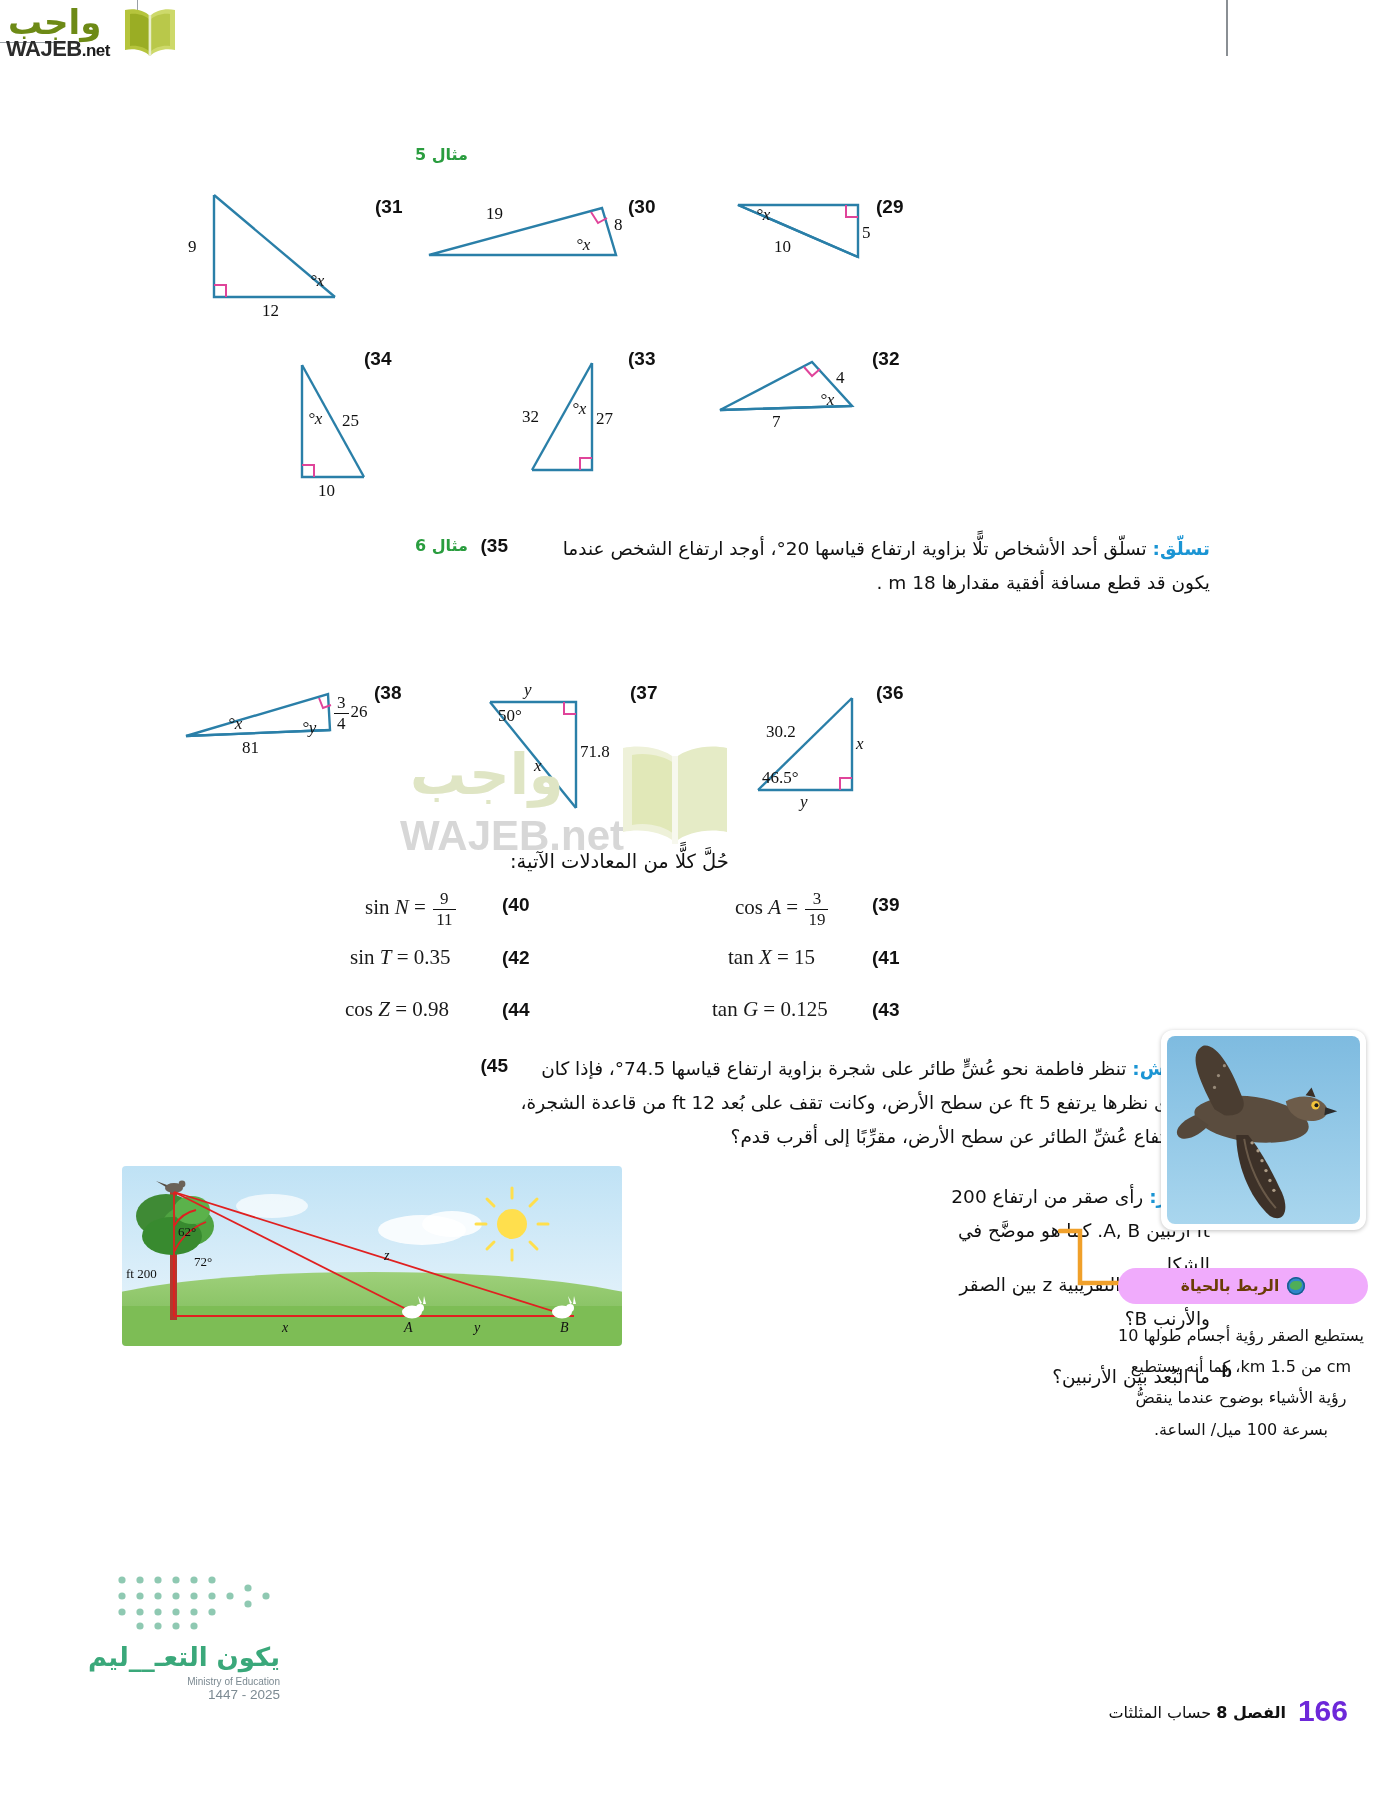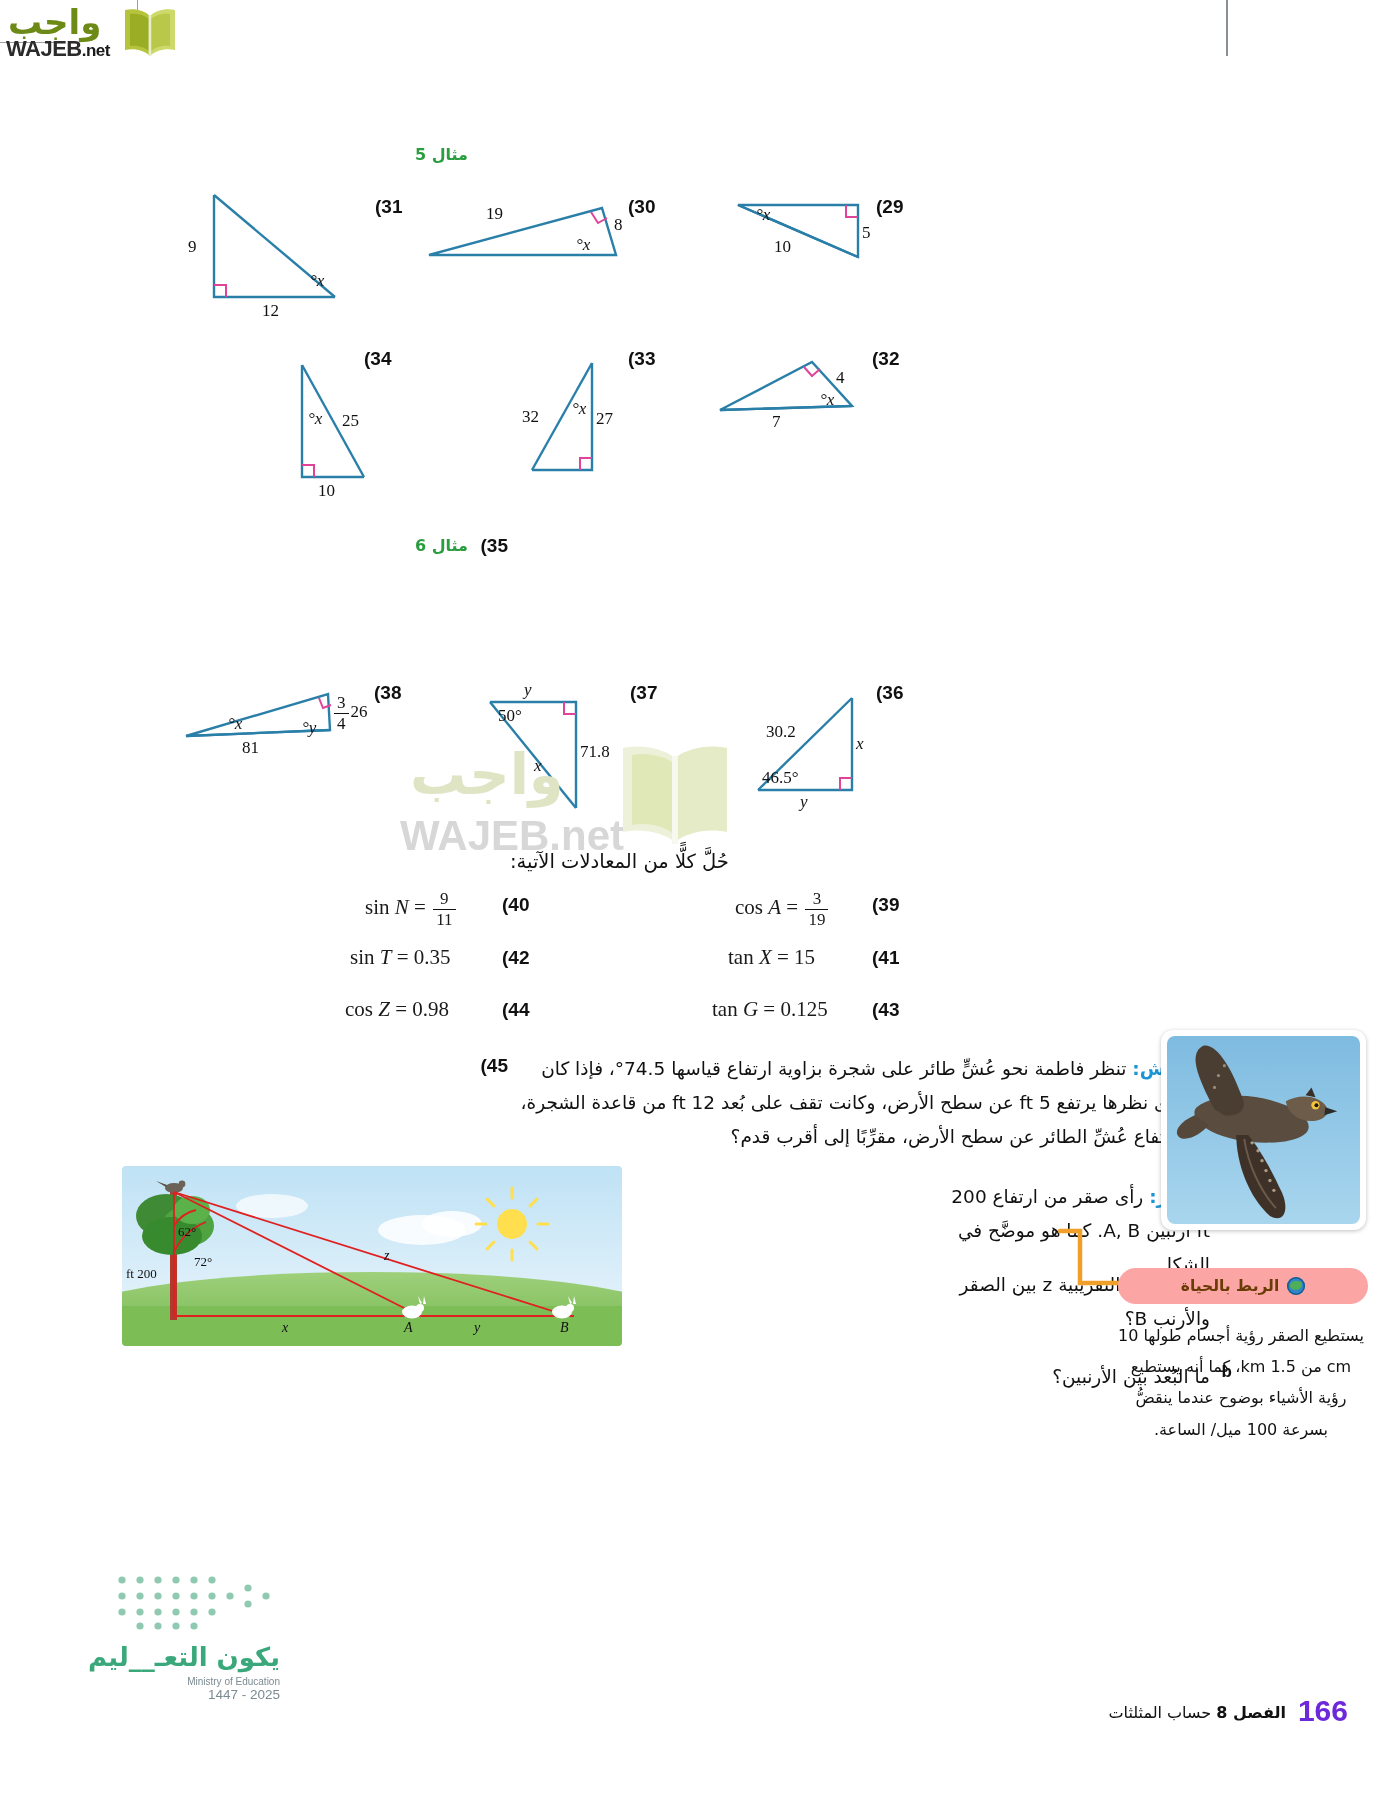--- a/index.html
+++ b/index.html
@@ -77,21 +77,21 @@
 
   
   .bird-card {
     position:absolute; right:30px; top:1030px; width:205px; height:200px;
     background:#ffffff; border-radius:12px; padding:6px;
     box-shadow:0 1px 4px rgba(0,0,0,.25);
   }
   .bird-img { width:100%; height:100%; border-radius:8px; overflow:hidden; position:relative; }
   .life-link {
     position:absolute; right:28px; top:1268px; width:250px; height:36px;
-    background:#fca5a5; border-radius:18px;
+    background:#f0abfc; border-radius:18px;
     display:flex; align-items:center; justify-content:center; gap:8px;
     font-family:"DejaVu Sans", sans-serif; font-size:15.5px; font-weight:bold;
     color:#6a3c05; direction:rtl;
   }
   .globe { width:18px; height:18px; border-radius:50%; background:#2e86c9; position:relative; box-shadow:inset 0 0 0 1.5px #1a5c8e; }
   .globe:after { content:""; position:absolute; left:3px; top:4px; width:12px; height:9px; background:#4fae57; border-radius:50% 40% 60% 45%; }
   .life-text {
     position:absolute; right:32px; top:1320px; width:246px;
     font-family:"DejaVu Sans", sans-serif; font-size:16px; line-height:1.95;
     direction:rtl; text-align:center; color:#111;
@@ -201,20 +201,24 @@
       <polyline points="92,15 100,24 108,17" fill="none" stroke="#e0449a" stroke-width="2"></polyline>
     </svg>
     <span class="lbl" style="left:124px; top:16px;">4</span>
     <span class="lbl" style="left:60px; top:60px;">7</span>
     <span class="lbl it" style="left:108px; top:38px;">x°</span>
   </div>
   <div class="abs prob-num" style="left:872px; top:348px;">32)</div>
 
   <div class="abs exlabel" style="right:928px; top:536px;margin-left:12px;">مثال 6</div>
   <div class="abs prob-num" style="right:888px; top:535px;">35)</div>
+  <div class="abs bodytext" style="right:186px; top:532px; width:690px; text-align:right;">
+    <span class="kw">تسلّق:</span>
+    <span>تسلّق أحد الأشخاص تلًّا بزاوية ارتفاع قياسها 20°، أوجد ارتفاع الشخص عندما يكون قد قطع مسافة أفقية مقدارها 18 m .</span>
+  </div>
 
 
   <div class="fig" style="left:180px; top:688px; width:180px; height:80px;">
     <svg width="180" height="80" viewBox="0 0 180 80">
       <polygon points="6,48 148,6 150,42" fill="none" stroke="#2a7fa8" stroke-width="2.4"></polygon>
       <line x1="6" y1="48" x2="150" y2="42" stroke="#2a7fa8" stroke-width="2.4"></line>
       <polyline points="139,10 143,20 151,17" fill="none" stroke="#e0449a" stroke-width="2"></polyline>
     </svg>
     <span class="lbl it" style="left:48px; top:26px;">x°</span>
     <span class="lbl it" style="left:122px; top:30px;">y°</span>

